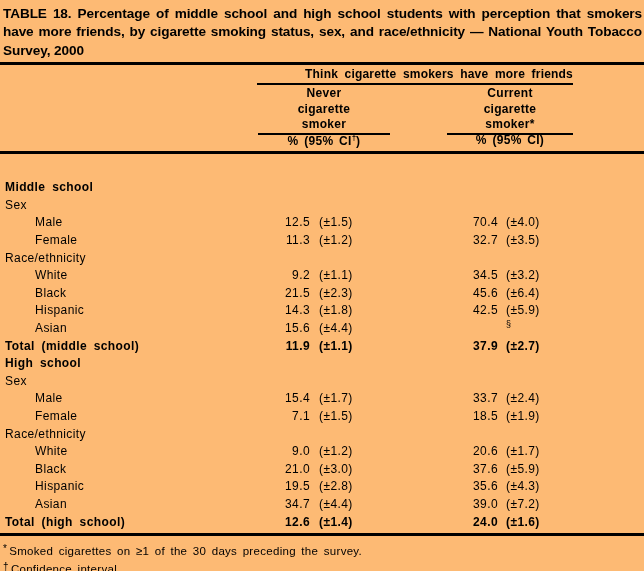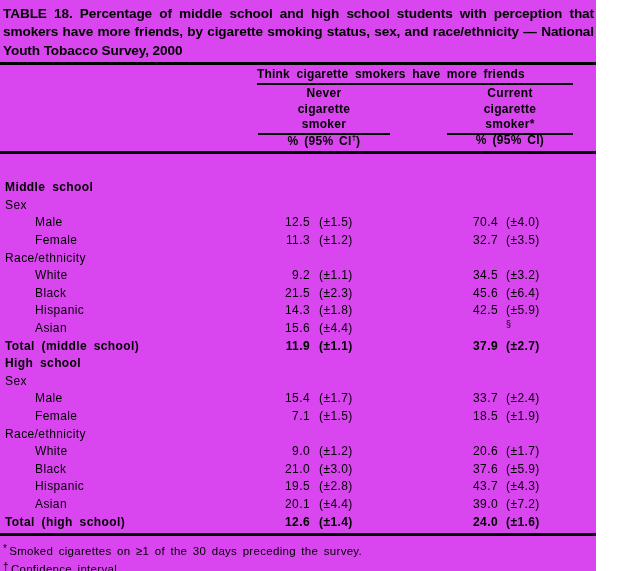--- a/index.html
+++ b/index.html
@@ -1,20 +1,20 @@
 <!DOCTYPE html>
 <html><head>
 <meta charset="utf-8">
 <style>
   html, body { margin: 0; padding: 0; background: #ffffff; }
   .page {
     position: relative;
-    width: 596px;
+    width: 644px;
     height: 571px;
-    background: #d946ef;
+    background: #fdba74;
     color: #000000;
     font-family: "Liberation Sans", sans-serif;
     overflow: hidden;
   }
   .title {
     font-weight: bold;
     font-size: 13.6px;
     line-height: 18.4px;
     text-align: justify;
     padding: 5px 2px 0 3px;
@@ -25,21 +25,21 @@
     margin-top: 2px;
     border-top: 3px solid #000;
     border-bottom: 3px solid #000;
     height: 86px;
     font-weight: bold;
     font-size: 12px;
   }
   .spanner {
     position: absolute;
     left: 257px; top: 1px; width: 316px;
-    text-align: left;
+    text-align: right;
     line-height: 16px;
     padding-bottom: 1px;
     border-bottom: 2px solid #000;
     word-spacing: 3px;
     letter-spacing: 0.2px;
   }
   .colhead {
     position: absolute;
     top: 21px;
     text-align: center;
@@ -243,26 +243,26 @@
         <div class="cell label">Black</div>
         <div class="cell nnum">21.0</div>
         <div class="cell nci">(±3.0)</div>
         <div class="cell cnum">37.6</div>
         <div class="cell cci">(±5.9)</div>
       </div>
       <div class="row item">
         <div class="cell label">Hispanic</div>
         <div class="cell nnum">19.5</div>
         <div class="cell nci">(±2.8)</div>
-        <div class="cell cnum">43.7</div>
+        <div class="cell cnum">35.6</div>
         <div class="cell cci">(±4.3)</div>
       </div>
       <div class="row item">
         <div class="cell label">Asian</div>
-        <div class="cell nnum">20.1</div>
+        <div class="cell nnum">34.7</div>
         <div class="cell nci">(±4.4)</div>
         <div class="cell cnum">39.0</div>
         <div class="cell cci">(±7.2)</div>
       </div>
       <div class="row total">
         <div class="cell label">Total (high school)</div>
         <div class="cell nnum">12.6</div>
         <div class="cell nci">(±1.4)</div>
         <div class="cell cnum">24.0</div>
         <div class="cell cci">(±1.6)</div>

